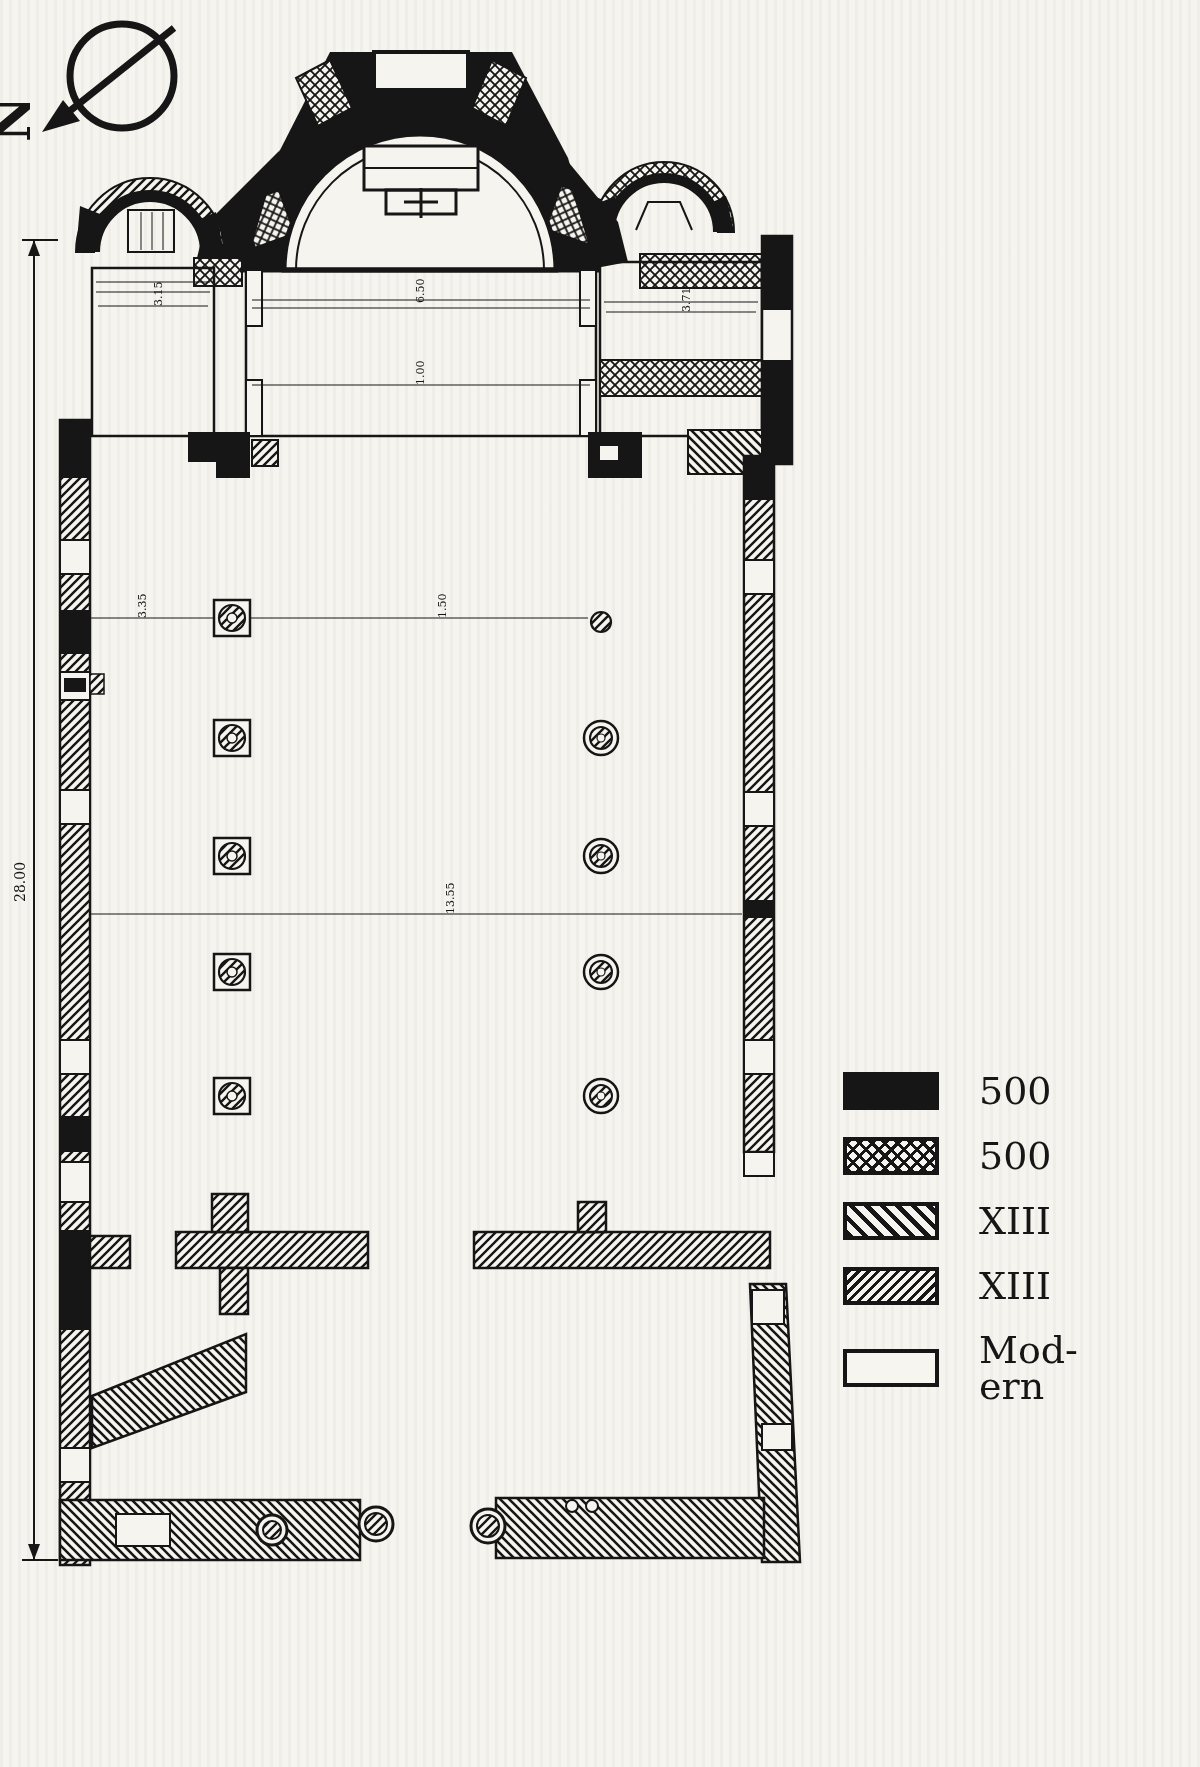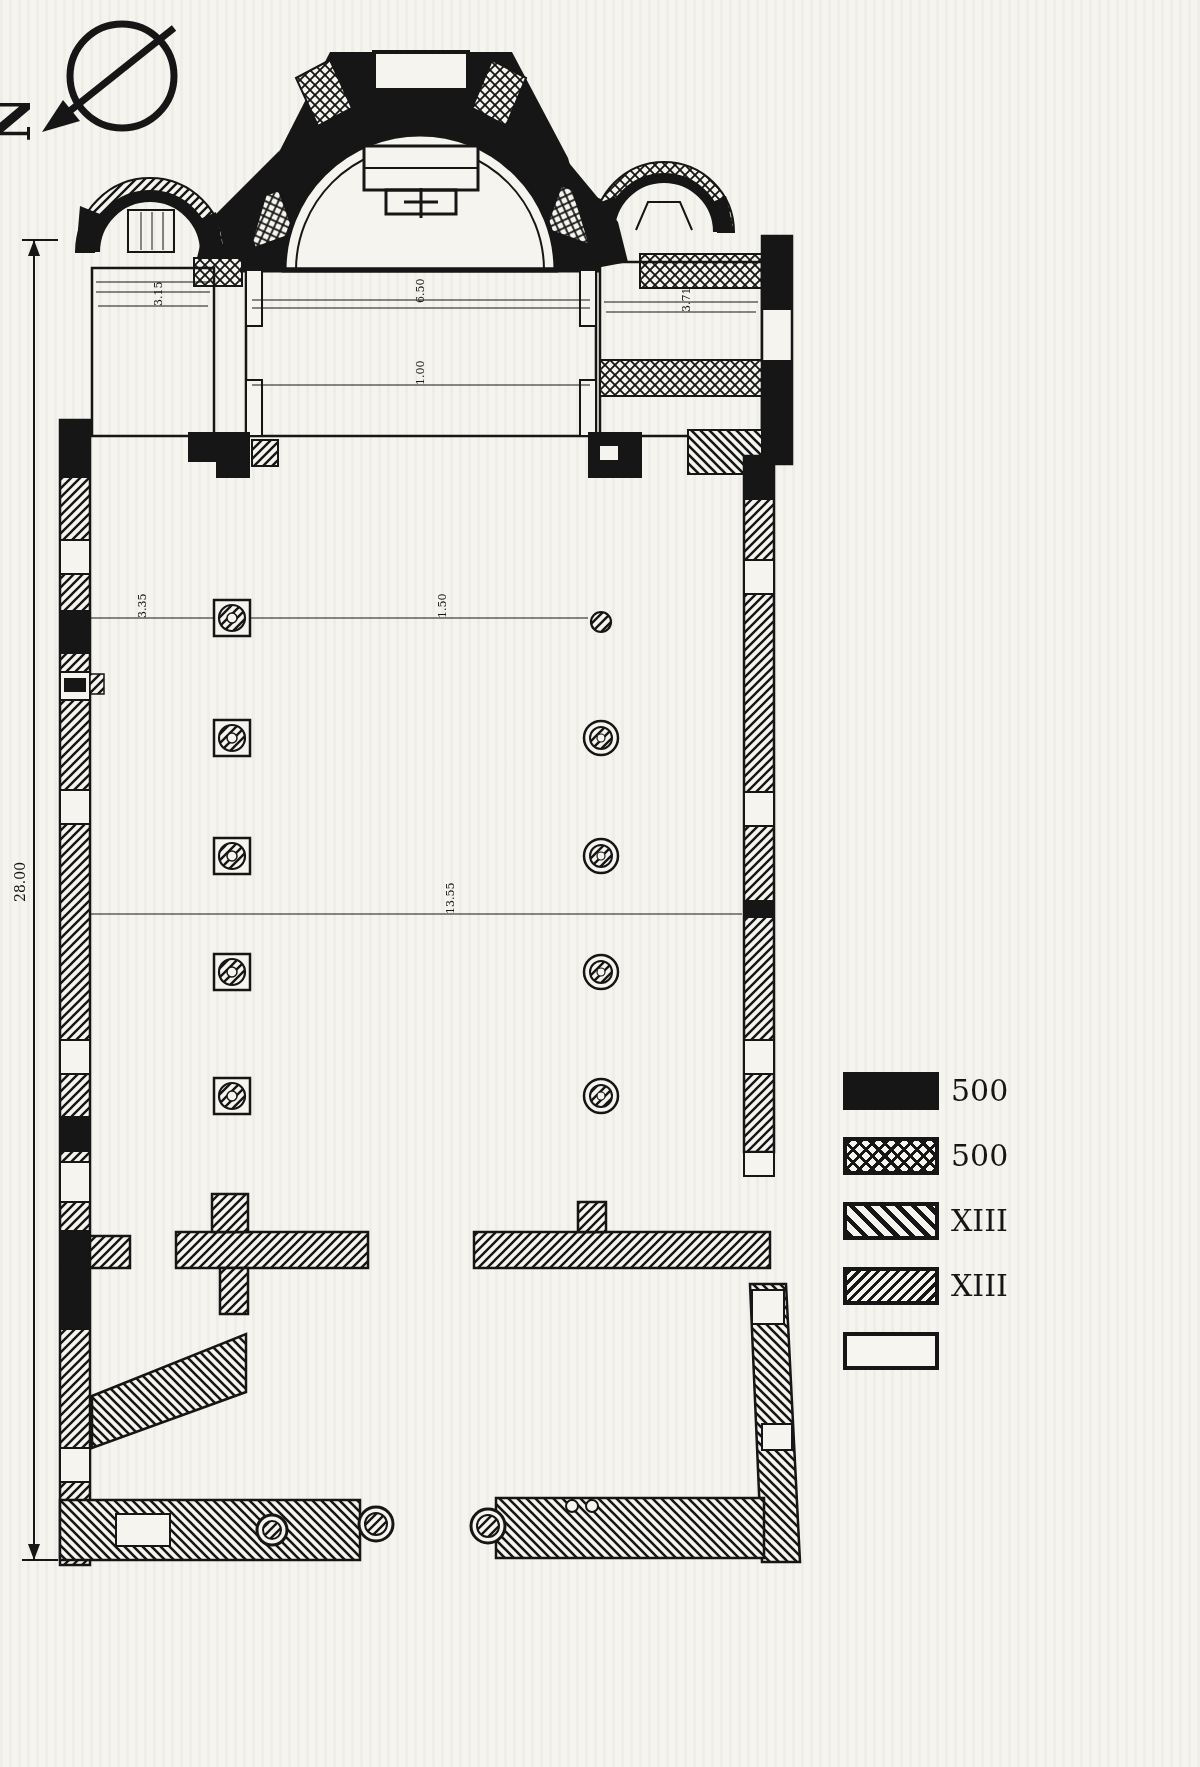--- a/index.html
+++ b/index.html
@@ -11,21 +11,21 @@
   }
   .page{position:absolute;inset:0;
     background:
       repeating-linear-gradient(90deg, rgba(120,115,105,0.05) 0 3px, rgba(0,0,0,0) 3px 9px),
       #f6f4ee;
   }
   svg{position:absolute;left:0;top:0;}
   .legend{position:absolute;left:843px;top:1072px;display:flex;flex-direction:column;gap:27px;}
   .legend-row{display:flex;align-items:center;}
   .swatch{width:96px;height:38px;border:4px solid #161616;box-sizing:border-box;background-color:#f6f4ee;flex:0 0 auto;}
-  .legend-label{margin-left:12px;font-size:30px;line-height:0.95;color:#161616;white-space:pre-line;width:140px;}
+  .legend-label{margin-left:40px;font-size:38px;line-height:0.95;color:#161616;white-space:pre-line;width:140px;}
   .sw-solid{background:#161616;}
   .sw-cross{background-image:
       repeating-linear-gradient(45deg,#161616 0 3px,rgba(0,0,0,0) 3px 9px),
       repeating-linear-gradient(135deg,#161616 0 3px,rgba(0,0,0,0) 3px 9px);}
   .sw-diag1{background-image:repeating-linear-gradient(135deg,#161616 0 3.5px,rgba(0,0,0,0) 3.5px 10px);}
   .sw-diag2{background-image:repeating-linear-gradient(45deg,#161616 0 4.5px,rgba(0,0,0,0) 4.5px 11px);}
   .sw-diag3{background-image:repeating-linear-gradient(135deg,#161616 0 3px,rgba(0,0,0,0) 3px 7px);}
   .sw-cross2{background-image:
       repeating-linear-gradient(45deg,#161616 0 2px,rgba(0,0,0,0) 2px 6px),
       repeating-linear-gradient(135deg,#161616 0 2px,rgba(0,0,0,0) 2px 6px);}
@@ -281,16 +281,18 @@
     <div class="legend-row">
       <div class="swatch sw-diag2"></div>
       <div class="legend-label">XIII</div>
     </div>
     <div class="legend-row">
       <div class="swatch sw-diag3"></div>
       <div class="legend-label">XIII</div>
     </div>
     <div class="legend-row">
       <div class="swatch sw-plain"></div>
+      <div class="legend-label">Mod-
+ern</div>
     </div>
   </div>
 
 </div>
 
 </body></html>

